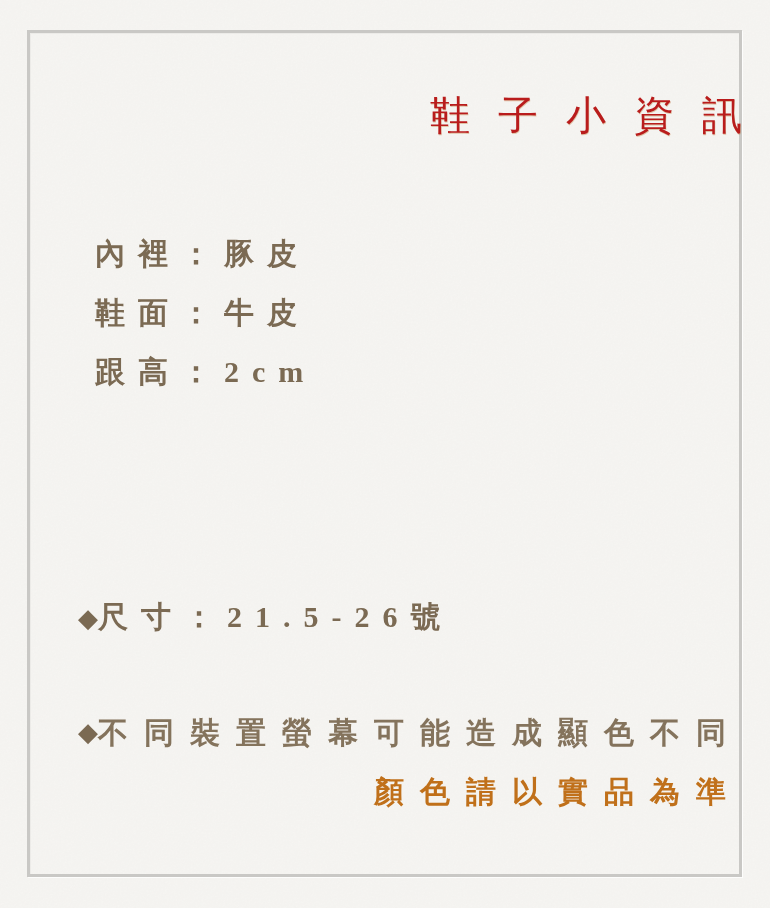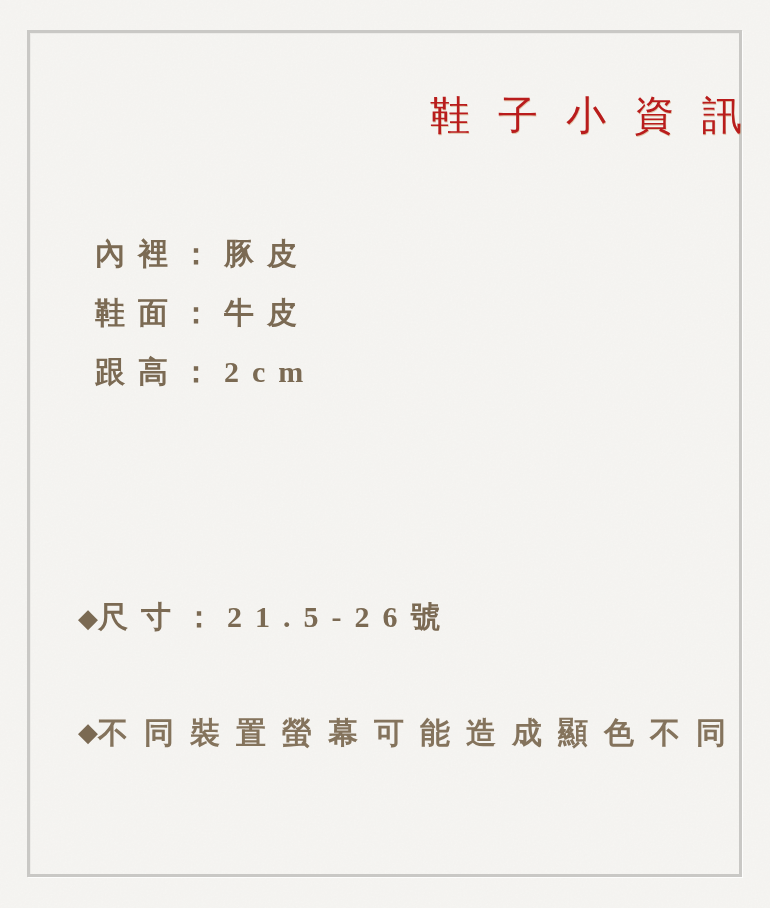--- a/index.html
+++ b/index.html
@@ -135,16 +135,17 @@
   </div>
 
   <div class="bullet-row size-row">
     <span class="bullet">◆</span><span>尺寸</span><span>：</span><span>21.5-26號</span>
   </div>
 
   <div class="bullet-row notice-row">
     <span class="bullet">◆</span>
     <div class="notice-lines">
       <div class="notice-line-1">不同裝置螢幕可能造成顯色不同</div>
+      <div class="notice-line-2">顏色請以實品為準</div>
     </div>
   </div>
 
 </div>
 
 </body></html>

